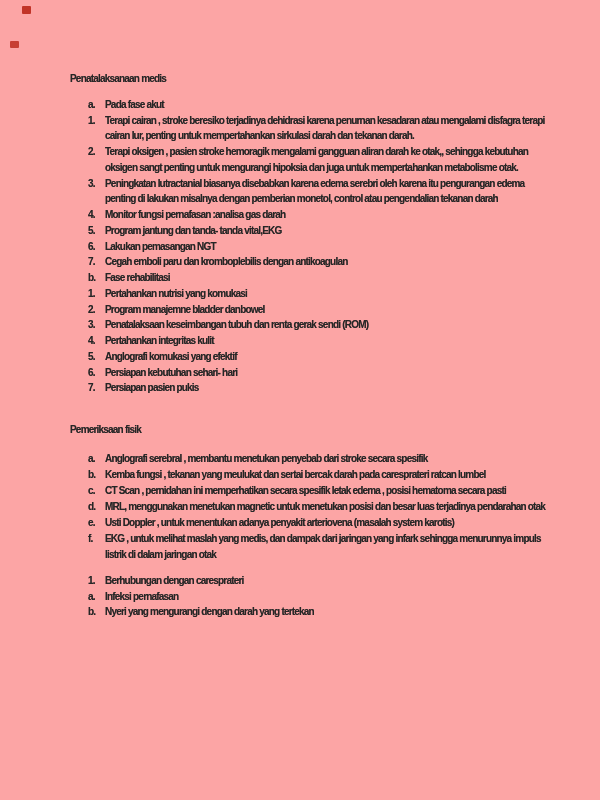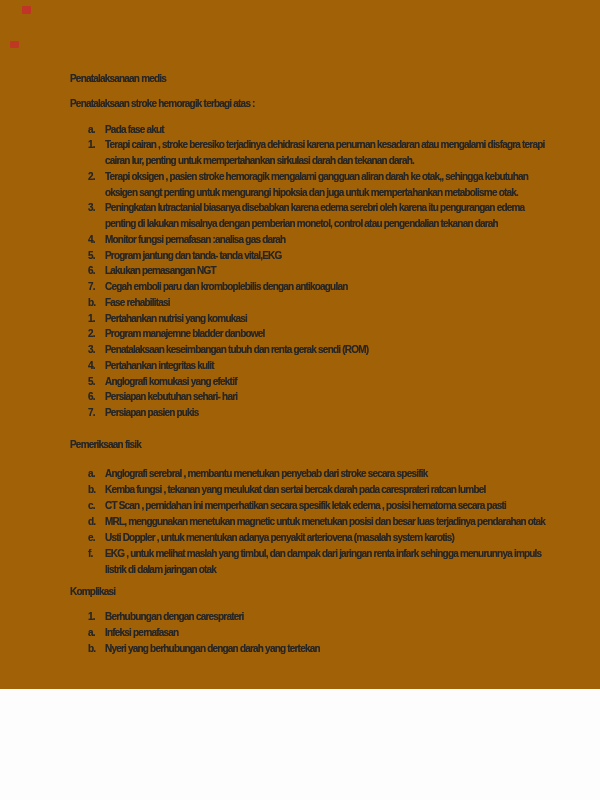--- a/index.html
+++ b/index.html
@@ -5,43 +5,43 @@
   html,body{margin:0;padding:0;}
   body{
     width:600px;height:800px;
     background:#fdfdfd;
     font-family:"Liberation Sans","DejaVu Sans",sans-serif;
     overflow:hidden;
     position:relative;
   }
   .page{
     position:relative;
-    width:600px;height:689px;
-    background:#a16207;
+    width:600px;height:800px;
+    background:#fca5a5;
     color:#262626;
   }
   .doc{
     position:absolute;
     left:70px; right:50px; top:71px;
     font-size:10px;
     font-weight:bold;
     letter-spacing:-0.08em;
     color:#262626;
     text-shadow:0 0 0.5px rgba(40,40,40,0.55);
   }
   .heading{
     line-height:15.75px;
     margin:0;
   }
   .intro{ margin-top:9px; }
   .list{ margin:0; }
   .list-acute{ margin-top:10px; }
   .list-exam{ margin-top:13px; }
   .list-comp{ margin-top:10px; }
-  .sec-exam{ margin-top:16px; }
+  .sec-exam{ margin-top:26px; }
   .sec-comp{ margin-top:6px; }
   .row{
     display:flex;
     line-height:15.75px;
   }
   .list-exam .row{ line-height:16px; }
   .row .m{
     flex:none;
     width:17px;
     margin-left:18px;
@@ -64,21 +64,20 @@
 
 <div class="page">
 
   <div class="artifact artifact-1"></div>
   <div class="artifact artifact-2"></div>
 
   <div class="doc">
 
     <p class="heading">Penatalaksanaan medis</p>
 
-    <p class="heading intro">Penatalaksaan stroke hemoragik terbagi atas :</p>
 
     <div class="list list-acute">
       <div class="row">
           <span class="m">a.</span>
           <span class="t">Pada fase akut</span>
         </div>
       <div class="row">
           <span class="m">1.</span>
           <span class="t">Terapi cairan , stroke beresiko terjadinya dehidrasi karena penurnan kesadaran  atau mengalami disfagra terapi cairan lur, penting untuk mempertahankan sirkulasi darah dan tekanan darah.</span>
         </div>
@@ -158,35 +157,34 @@
       <div class="row">
           <span class="m">d.</span>
           <span class="t">MRL, menggunakan menetukan magnetic untuk menetukan posisi dan   besar luas terjadinya pendarahan otak</span>
         </div>
       <div class="row">
           <span class="m">e.</span>
           <span class="t">Usti Doppler , untuk menentukan adanya penyakit arteriovena (masalah system karotis)</span>
         </div>
       <div class="row">
           <span class="m">f.</span>
-          <span class="t">EKG , untuk melihat maslah yang timbul, dan dampak dari jaringan renta infark sehingga menurunnya impuls listrik di dalam jaringan otak</span>
+          <span class="t">EKG , untuk melihat maslah yang medis, dan dampak dari jaringan yang infark sehingga menurunnya impuls listrik di dalam jaringan otak</span>
         </div>
     </div>
 
-    <p class="heading sec-comp">Komplikasi</p>
 
     <div class="list list-comp">
       <div class="row">
           <span class="m">1.</span>
           <span class="t">Berhubungan dengan caresprateri</span>
         </div>
       <div class="row">
           <span class="m">a.</span>
           <span class="t">Infeksi pernafasan</span>
         </div>
       <div class="row">
           <span class="m">b.</span>
-          <span class="t">Nyeri yang berhubungan dengan darah yang tertekan</span>
+          <span class="t">Nyeri yang mengurangi dengan darah yang tertekan</span>
         </div>
     </div>
 
   </div>
 </div>
 
 </body></html>

